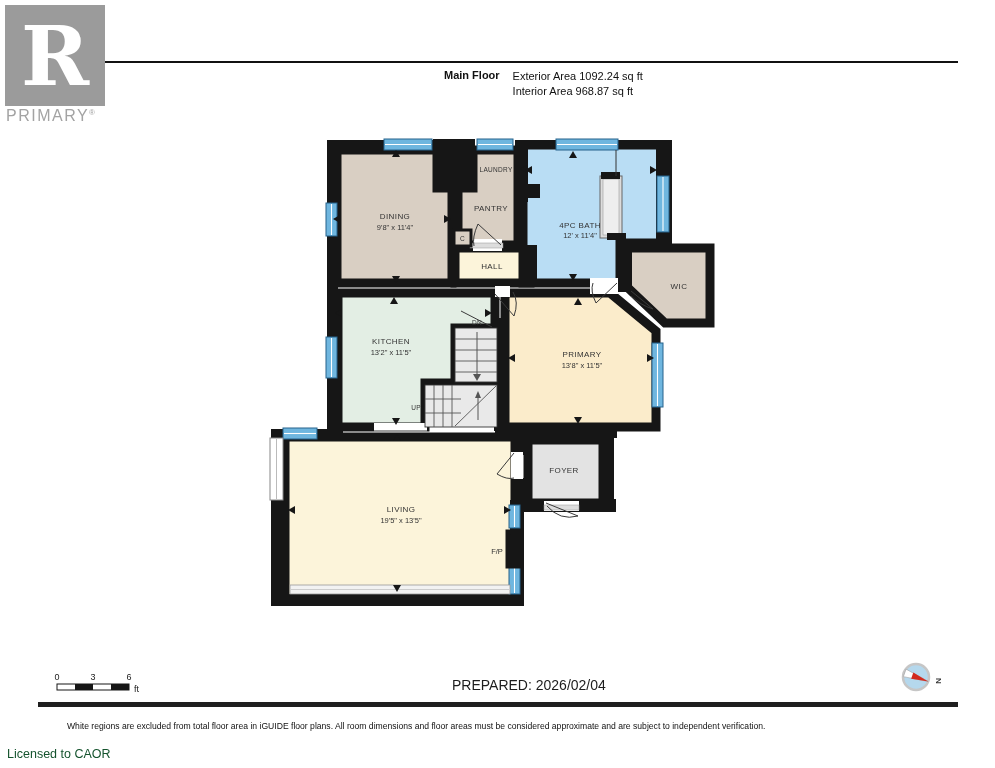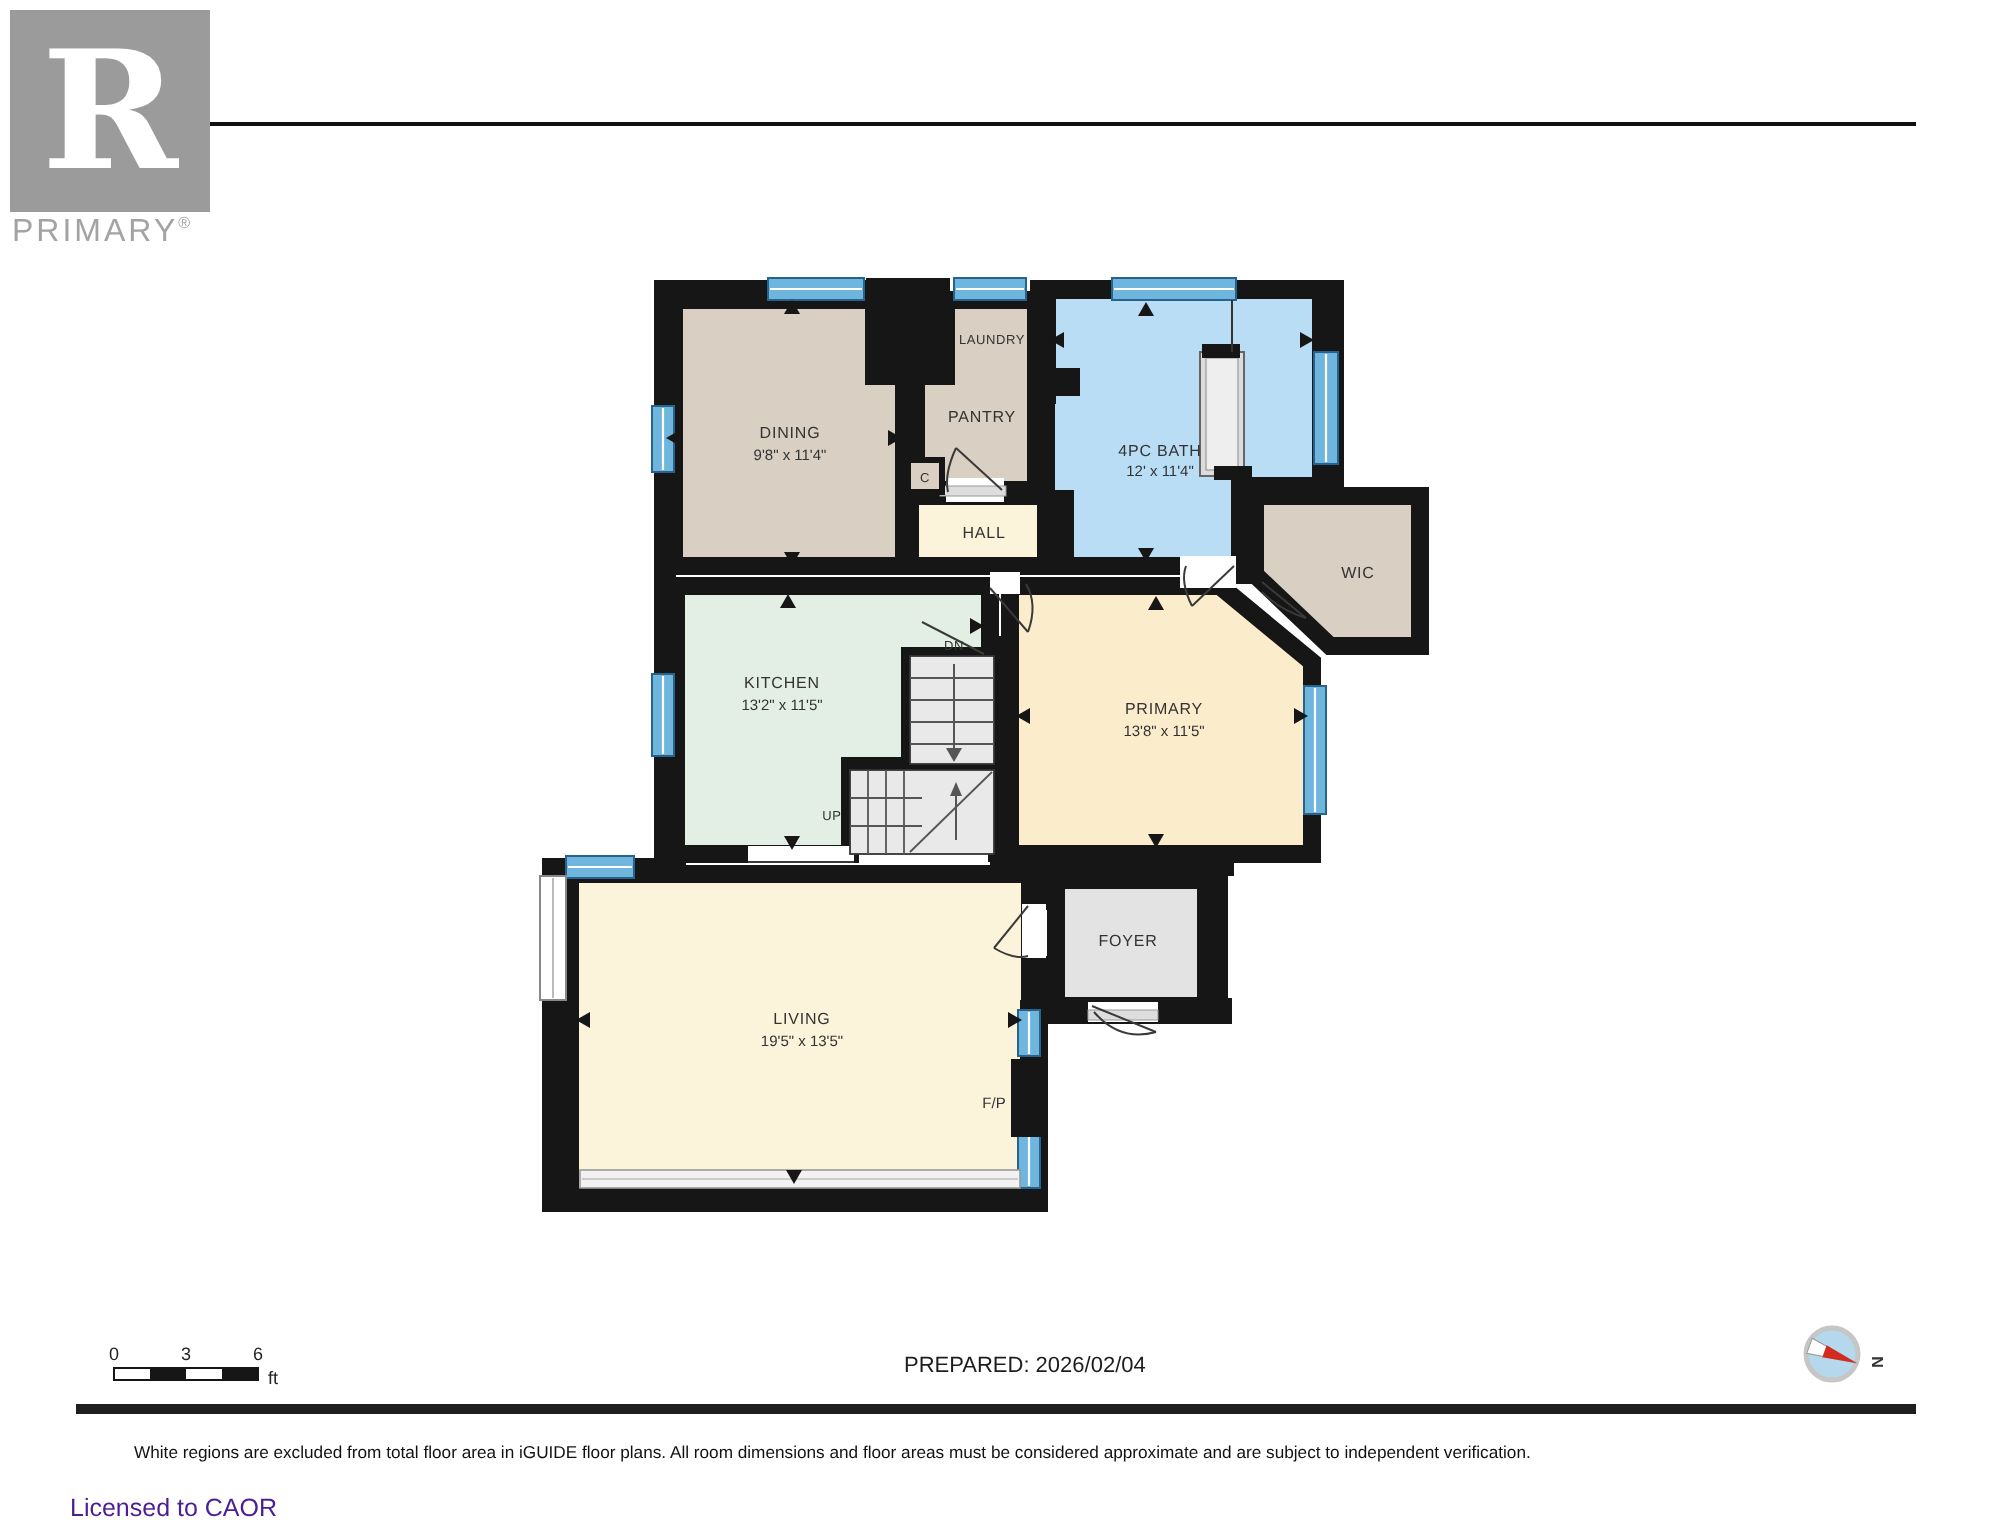--- a/index.html
+++ b/index.html
@@ -12,24 +12,24 @@
   #logo-word{position:absolute;left:6px;top:107px;font-size:16px;color:#a3a3a3;
              letter-spacing:1.5px;z-index:3;}
   #logo-word sup{font-size:8px;}
   #header-rule{position:absolute;left:35px;top:61px;width:923px;height:2px;background:#111;z-index:2;}
   #plan-title{position:absolute;left:0;top:31px;width:100%;text-align:center;
               font-size:19px;font-weight:bold;color:#111;z-index:1;}
   #area-block{position:absolute;left:444px;top:69px;display:flex;gap:13px;z-index:1;}
   #floor-label{font-size:11px;font-weight:bold;color:#111;}
   .area-line{font-size:11px;color:#111;line-height:15px;}
   
-  #prepared{position:absolute;left:452px;top:677px;font-size:11px;font-weight:500;color:#1d1d1d;}
+  #prepared{position:absolute;left:452px;top:677px;font-size:14px;font-weight:500;color:#1d1d1d;}
   #footer-rule{position:absolute;left:38px;top:702px;width:920px;height:4.5px;background:#1f1f1f;}
   #disclaimer{position:absolute;left:38px;top:721px;width:930px;font-size:8.6px;color:#111;margin-left:29px;}
-  #license{position:absolute;left:7px;top:747px;font-size:12.5px;color:#4c1d95;margin-left:28px;}
+  #license{position:absolute;left:7px;top:747px;font-size:12.5px;color:#14532d;}
   
   #plan-svg{position:absolute;left:0;top:0;z-index:1;}
   .room{stroke:#161616;stroke-width:9;stroke-linejoin:miter;}
   .rm-tan{fill:#d9cfc3;} .rm-cream{fill:#fcf4da;} .rm-blue{fill:#b9ddf4;}
   .rm-mint{fill:#e3eee4;} .rm-yellow{fill:#fbeccb;} .rm-gray{fill:#e3e3e3;}
   .wall{fill:#161616;}
   .win{fill:#6fb6df;stroke:#27638c;stroke-width:1;}
   .winline{stroke:#fff;stroke-width:1.1;fill:none;}
   .gapw{fill:#fff;}
   .thresh{fill:#ddd;stroke:#999;stroke-width:.5;}
@@ -49,20 +49,27 @@
 </head>
 <body>
 
 <div id="page">
 
   <div id="header-rule"></div>
   <div id="logo-box">
     <span id="logo-letter">R</span>
   </div>
   <div id="logo-word"><span>PRIMARY</span><sup>®</sup></div>
+  <div id="area-block">
+    <div id="floor-label">Main Floor</div>
+    <div>
+      <div class="area-line">Exterior Area 1092.24 sq ft</div>
+      <div class="area-line">Interior Area 968.87 sq ft</div>
+    </div>
+  </div>
 
   <svg id="plan-svg" width="995" height="768" viewBox="0 0 995 768">
 
     <g>
       <polygon class="room rm-tan" points="337,150 437,150 437,188 452,188 452,283 337,283"></polygon>
       <polygon class="room rm-tan" points="473,150 518,150 518,245 458,245 458,188 473,188"></polygon>
       <polygon class="room rm-cream" points="455,248 530,248 530,283 455,283"></polygon>
       <polygon class="room rm-blue" points="523,145 662,145 662,243 620,243 620,283 523,283"></polygon>
       <polygon class="room rm-tan" points="625,248 710,248 710,323 665,323 625,285"></polygon>
       <polygon class="room rm-mint" points="338,293 495,293 495,328 455,328 455,383 425,383 425,427 338,427"></polygon>

